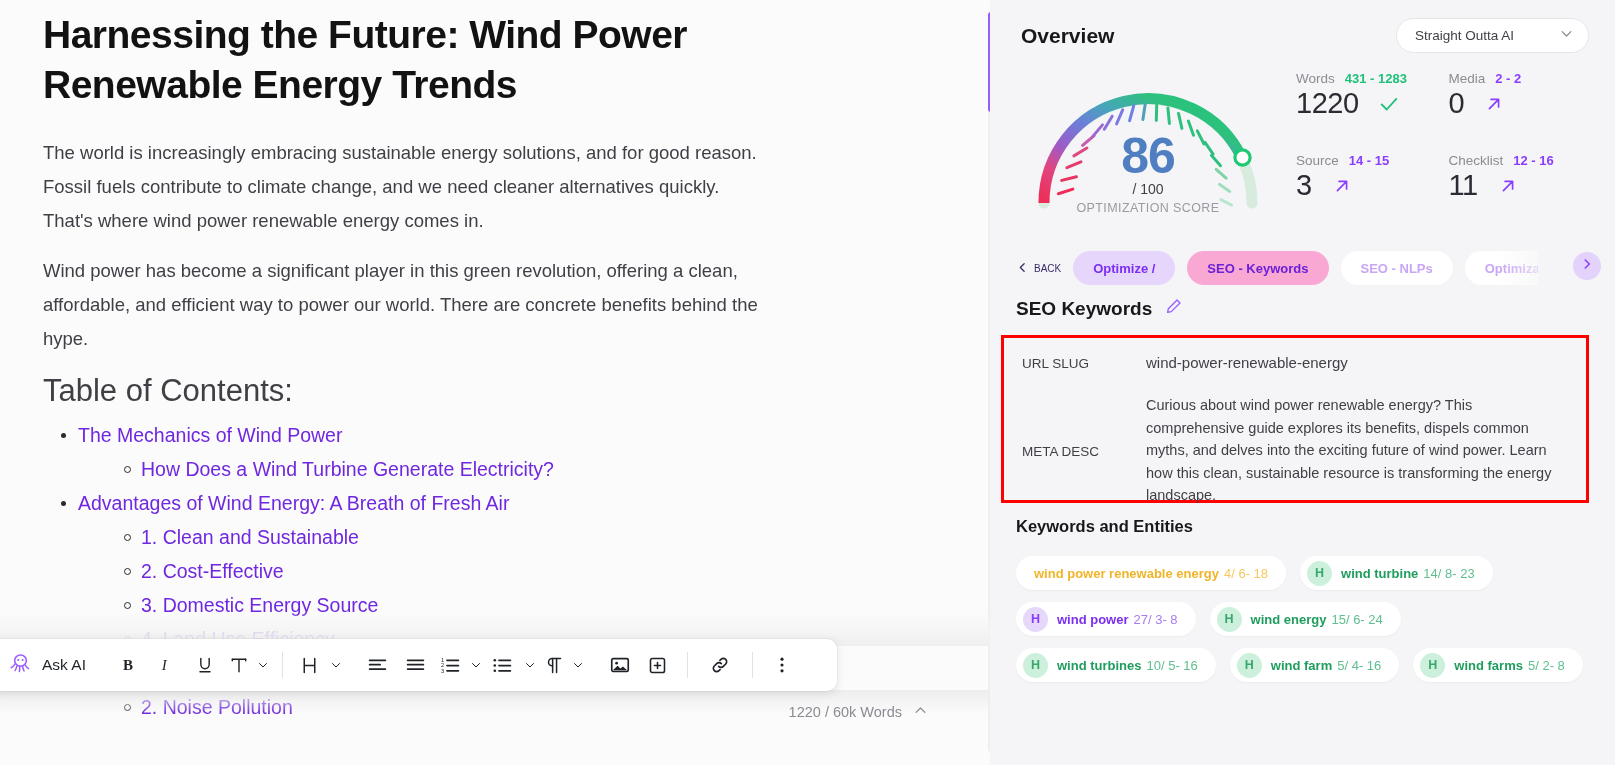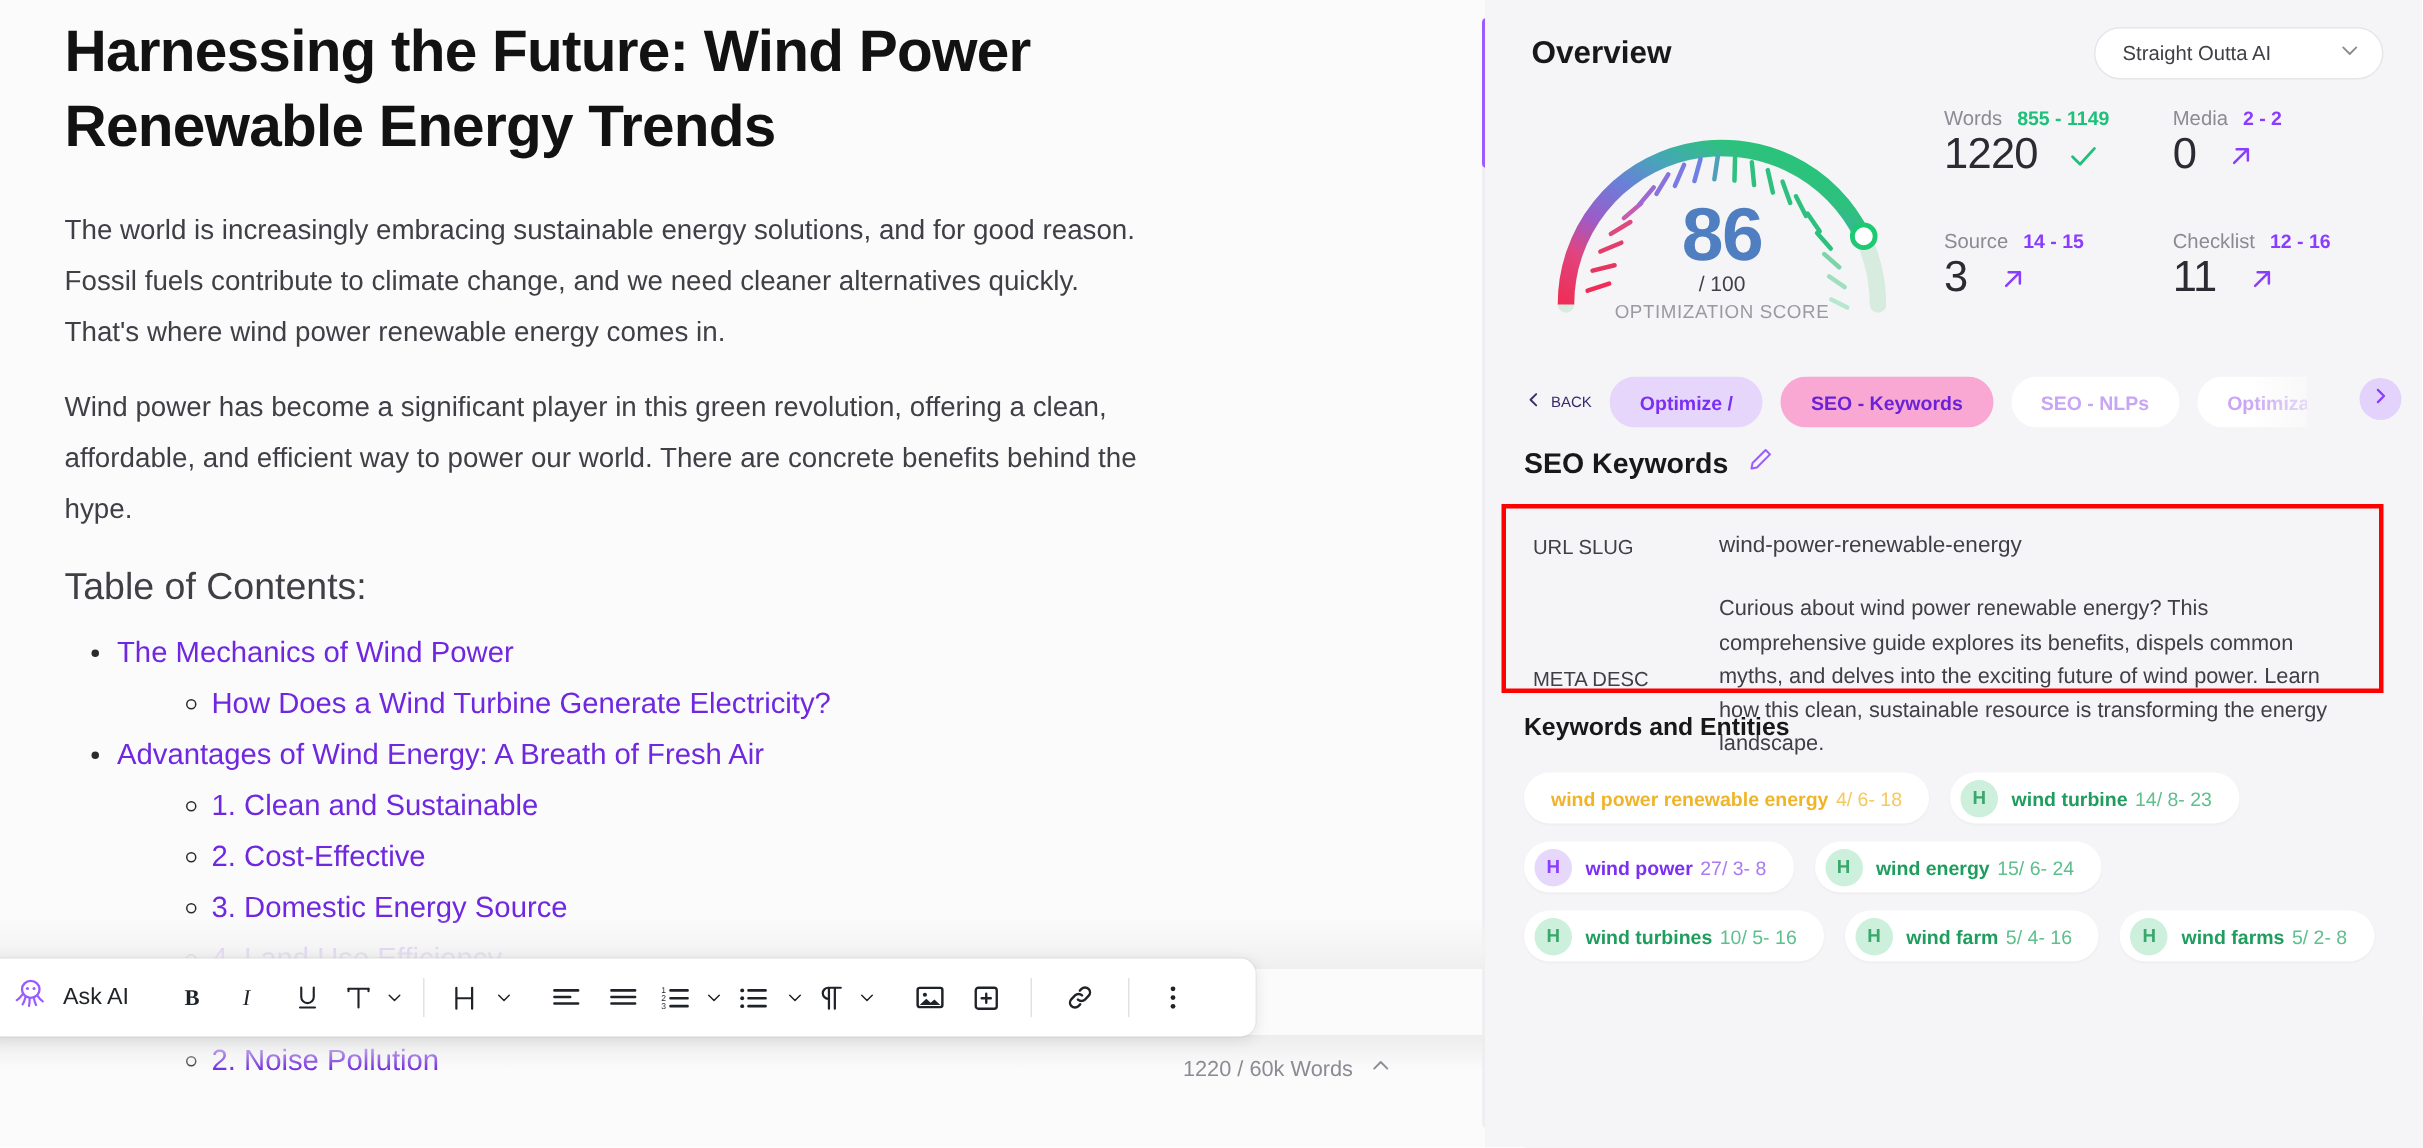--- a/index.html
+++ b/index.html
@@ -32,21 +32,21 @@
   }
   .doc-p {
     font-size: 18.5px;
     line-height: 34px;
     color: #3f3f46;
     max-width: 726px;
     margin-bottom: 16px;
     font-weight: 400;
   }
   .doc-h2 {
-    font-size: 25px;
+    font-size: 31px;
     line-height: 34px;
     color: #3f3f46;
     font-weight: 400;
     margin: 18px 0 10px 0;
   }
   ul.toc { list-style: none; margin: 0; padding: 0; }
   ul.toc > li.l1 {
     position: relative;
     font-size: 19.5px;
     line-height: 34px;
@@ -280,21 +280,21 @@
     padding: 8px 0 0 26px;
     font-size: 19px; font-weight: 700; color: #18181b;
   }
 
   
   .seo-box {
     margin: 14px 26px 0 11px;
     border: 3px solid #ff0000;
     background: #f5f5f7;
     padding: 16px 18px 16px 18px;
-    height: 126px;
+    height: 168px;
   }
   .seo-row { display: flex; }
   .seo-key {
     width: 100px; flex: none;
     font-size: 13.5px; color: #3f3f46;
     padding-top: 2px;
   }
   .seo-val-slug { font-size: 15px; color: #3f3f46; padding-left: 24px;}
   .seo-row.meta { margin-top: 23px; align-items: center; }
   .seo-val-meta {
@@ -602,21 +602,21 @@
         <div class="gauge-score">86</div>
         <div class="gauge-sub">/ 100</div>
         <div class="gauge-label">OPTIMIZATION SCORE</div>
       </div>
 
       <div class="metrics">
 
         <div class="metric">
           <div class="metric-top">
             <span class="metric-name">Words</span>
-            <span class="metric-range green">855 - 1149</span>
+            <span class="metric-range green">431 - 1283</span>
           </div>
           <div class="metric-bot">
             <span class="metric-val">1220</span>
             <span class="metric-ico">
               <svg width="22" height="22" viewBox="0 0 24 24">
                   <path d="M4 12.5l5.5 5.5L20 6.5" stroke="#1ec07a" stroke-width="2" fill="none" stroke-linecap="round" stroke-linejoin="round"></path>
                 </svg>
             </span>
           </div>
         </div>

